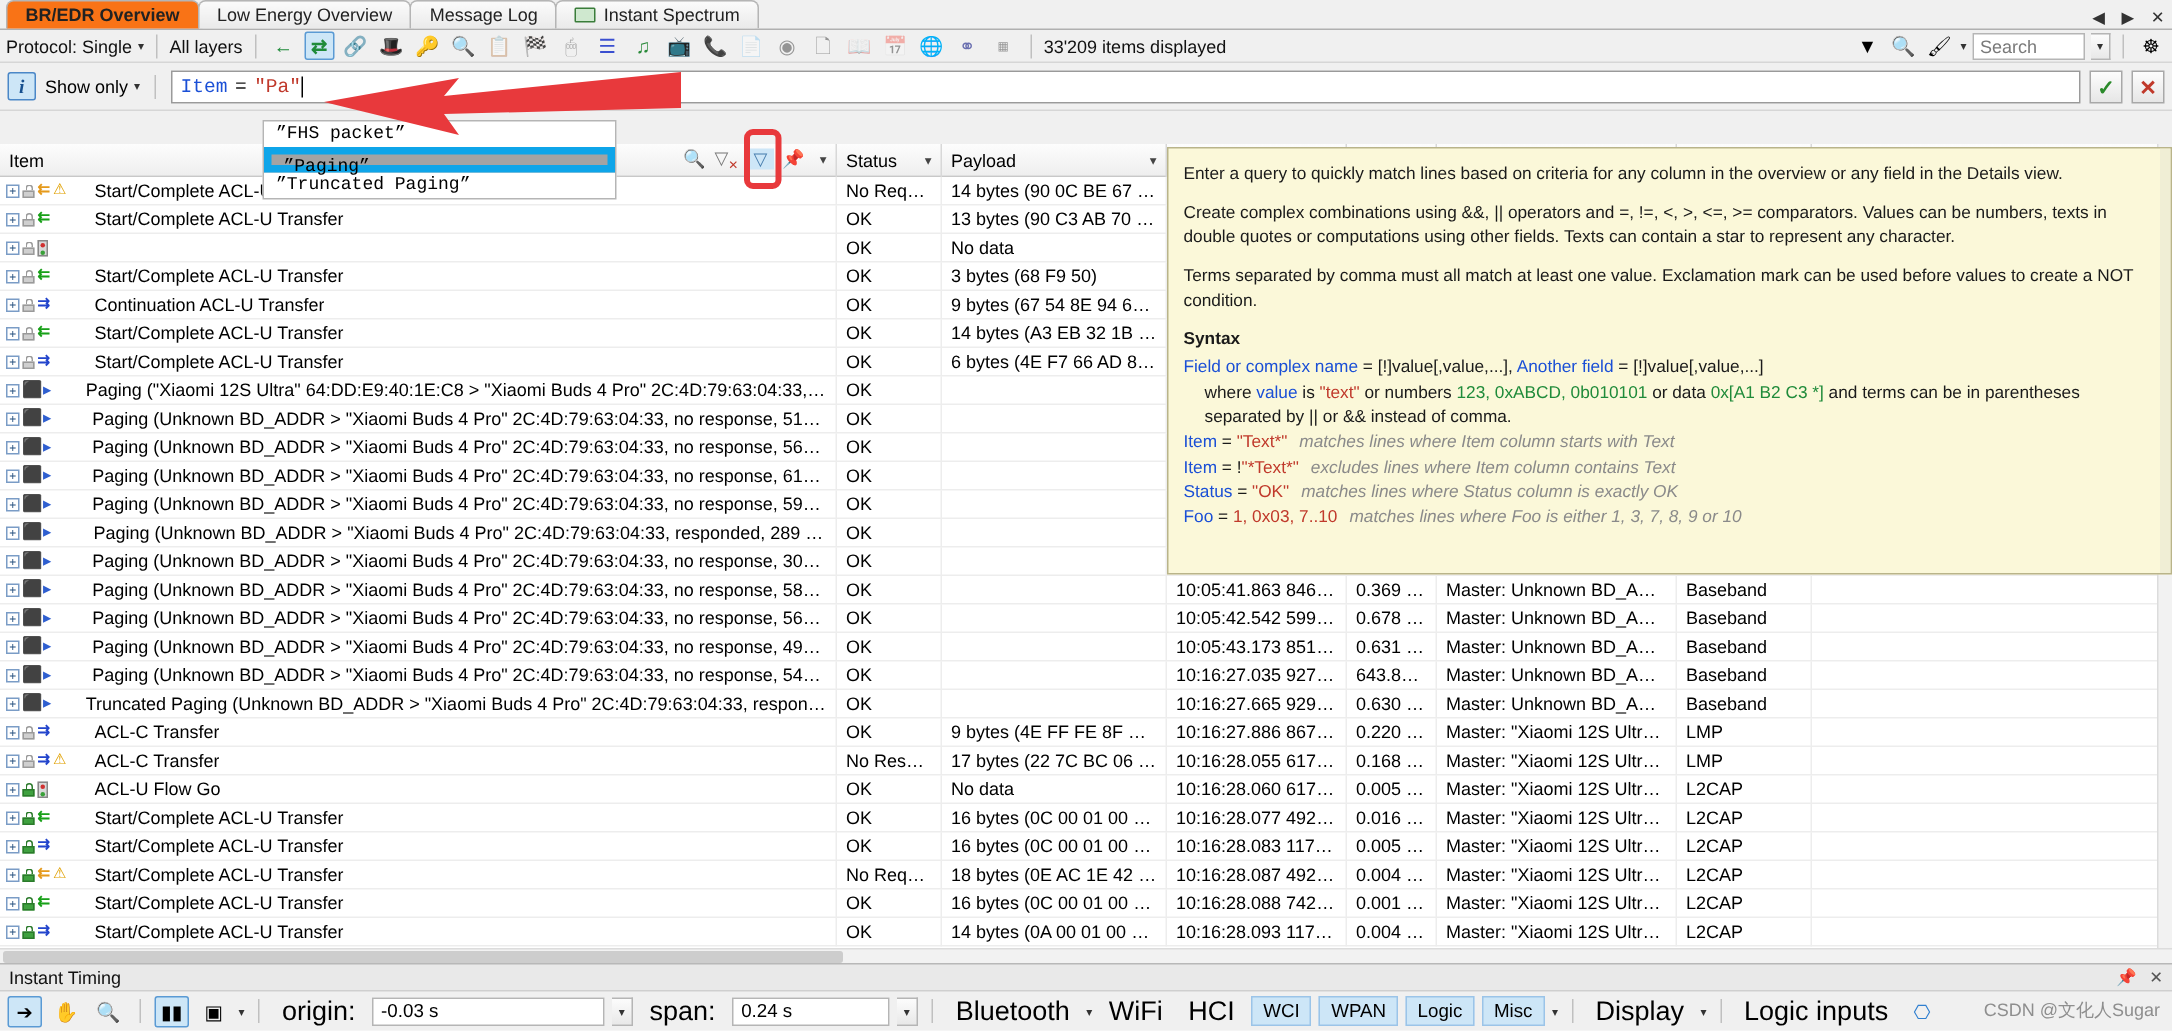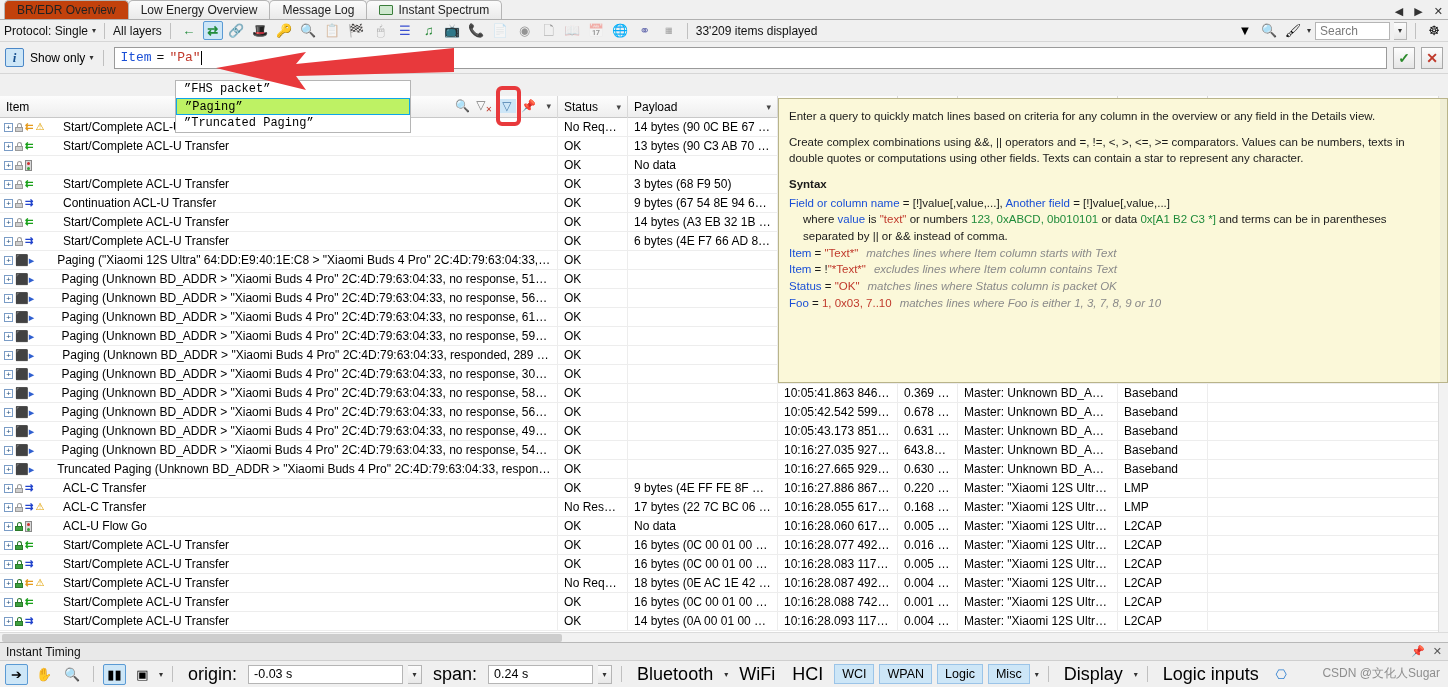--- a/index.html
+++ b/index.html
@@ -20,21 +20,21 @@
     border-bottom:1px solid #b0b0b0;
   }
   .tab{
     height:19px; line-height:18px; padding:0 12px 0 12px;
     background:linear-gradient(#fbfbfb,#eaeaea);
     border:1px solid #b5b5b5; border-bottom:none;
     border-radius:5px 5px 0 0; margin-right:-1px;
     font-size:12px; white-space:nowrap; color:#222;
     display:flex; align-items:center; gap:5px;
   }
-  .tab.active{ background:#c2410c; font-weight:normal; }
+  .tab.active{ background:#f97316; font-weight:bold; }
   .tabbar-right{
     position:absolute; right:2px; bottom:1px;
     display:flex; gap:5px; align-items:center; font-size:11px; color:#333;
   }
   .tabbar-right span{ cursor:pointer; padding:0 3px; }
   .tab-ico{ display:inline-block; width:14px; height:10px;
     border:1.5px solid #3a7d3a; background:#cfe8cf; border-radius:1px; }
 
   
   .toolbar{
@@ -139,21 +139,21 @@
   .it{font-style:italic; color:#8a8a8a;}
   .help-scroll{position:absolute;right:0;top:0;width:7px;height:100%;background:#f0eed5;}
 
   
   .ac{
     position:absolute; left:175px; top:80px; width:236px;
     background:#fff; border:1px solid #b5b5b5; z-index:40;
     font-family:"Liberation Mono", monospace; font-size:12px;
   }
   .ac div{ height:17px; line-height:16px; padding:0 8px; }
-  .ac div.sel{ background:#bef264; border:1px solid #0ea5e9; }
+  .ac div.sel{ background:#a3a3a3; border:5px solid #0ea5e9; }
 
   
   .redarrow{ position:absolute; left:186px; top:46px; width:270px; height:44px; z-index:60; pointer-events:none;}
   .redbox{ position:absolute; left:496px; top:86px; width:25px; height:40px;
            border:4px solid #e8393c; border-radius:6px; z-index:60; }
 
   
   .bottombar{
     position:absolute; left:0; bottom:27px; width:100%; height:18px;
     background:#e9e9e9; border-top:1px solid #b8b8b8; display:flex; align-items:center;
@@ -770,31 +770,32 @@
 <div class="vsb">
     <i></i>
   </div>
 <div class="hsb">
     <i></i>
   </div>
 
 <div class="help">
   <p>Enter a query to quickly match lines based on criteria for any column in the overview or any field in the Details view.</p>
   <p>Create complex combinations using &amp;&amp;, || operators and =, !=, &lt;, &gt;, &lt;=, &gt;= comparators. Values can be numbers, texts in double quotes or computations using other fields. Texts can contain a star to represent any character.</p>
+  <p>Terms separated by comma must all match at least one value. Exclamation mark can be used before values to create a NOT condition.</p>
   <div class="hdr">Syntax</div>
   <div>
-    <span class="blue">Field or column name</span><span> = [!]value[,value,...], </span><span class="blue">Another field</span><span> = [!]value[,value,...]</span>
+    <span class="blue">Field or complex name</span><span> = [!]value[,value,...], </span><span class="blue">Another field</span><span> = [!]value[,value,...]</span>
   </div>
   <div style="padding-left:14px;">
     <span>where </span><span class="blue">value</span><span> is </span><span class="red">"text"</span><span> or numbers </span><span class="green">123, 0xABCD, 0b010101</span><span> or data </span><span class="green">0x[A1 B2 C3 *]</span><span> and terms can be in parentheses separated by || or &amp;&amp; instead of comma.</span>
   </div>
   <div id="help-examples">
       <div><span class="blue">Item</span><span> = </span><span class="red">"Text*"</span><span class="it" style="margin-left:8px;">matches lines where Item column starts with Text</span></div>
       <div><span class="blue">Item</span><span> = !</span><span class="red">"*Text*"</span><span class="it" style="margin-left:8px;">excludes lines where Item column contains Text</span></div>
-      <div><span class="blue">Status</span><span> = </span><span class="red">"OK"</span><span class="it" style="margin-left:8px;">matches lines where Status column is packet OK</span></div>
+      <div><span class="blue">Status</span><span> = </span><span class="red">"OK"</span><span class="it" style="margin-left:8px;">matches lines where Status column is exactly OK</span></div>
       <div><span class="blue">Foo</span><span> = </span><span class="red">1, 0x03, 7..10</span><span class="it" style="margin-left:8px;">matches lines where Foo is either 1, 3, 7, 8, 9 or 10</span></div>
       <div></div>
     </div>
 
   <div class="help-scroll"></div>
 </div>
 
 <div class="ac">
   <div>”FHS packet”</div>
   <div class="sel">”Paging”</div>

